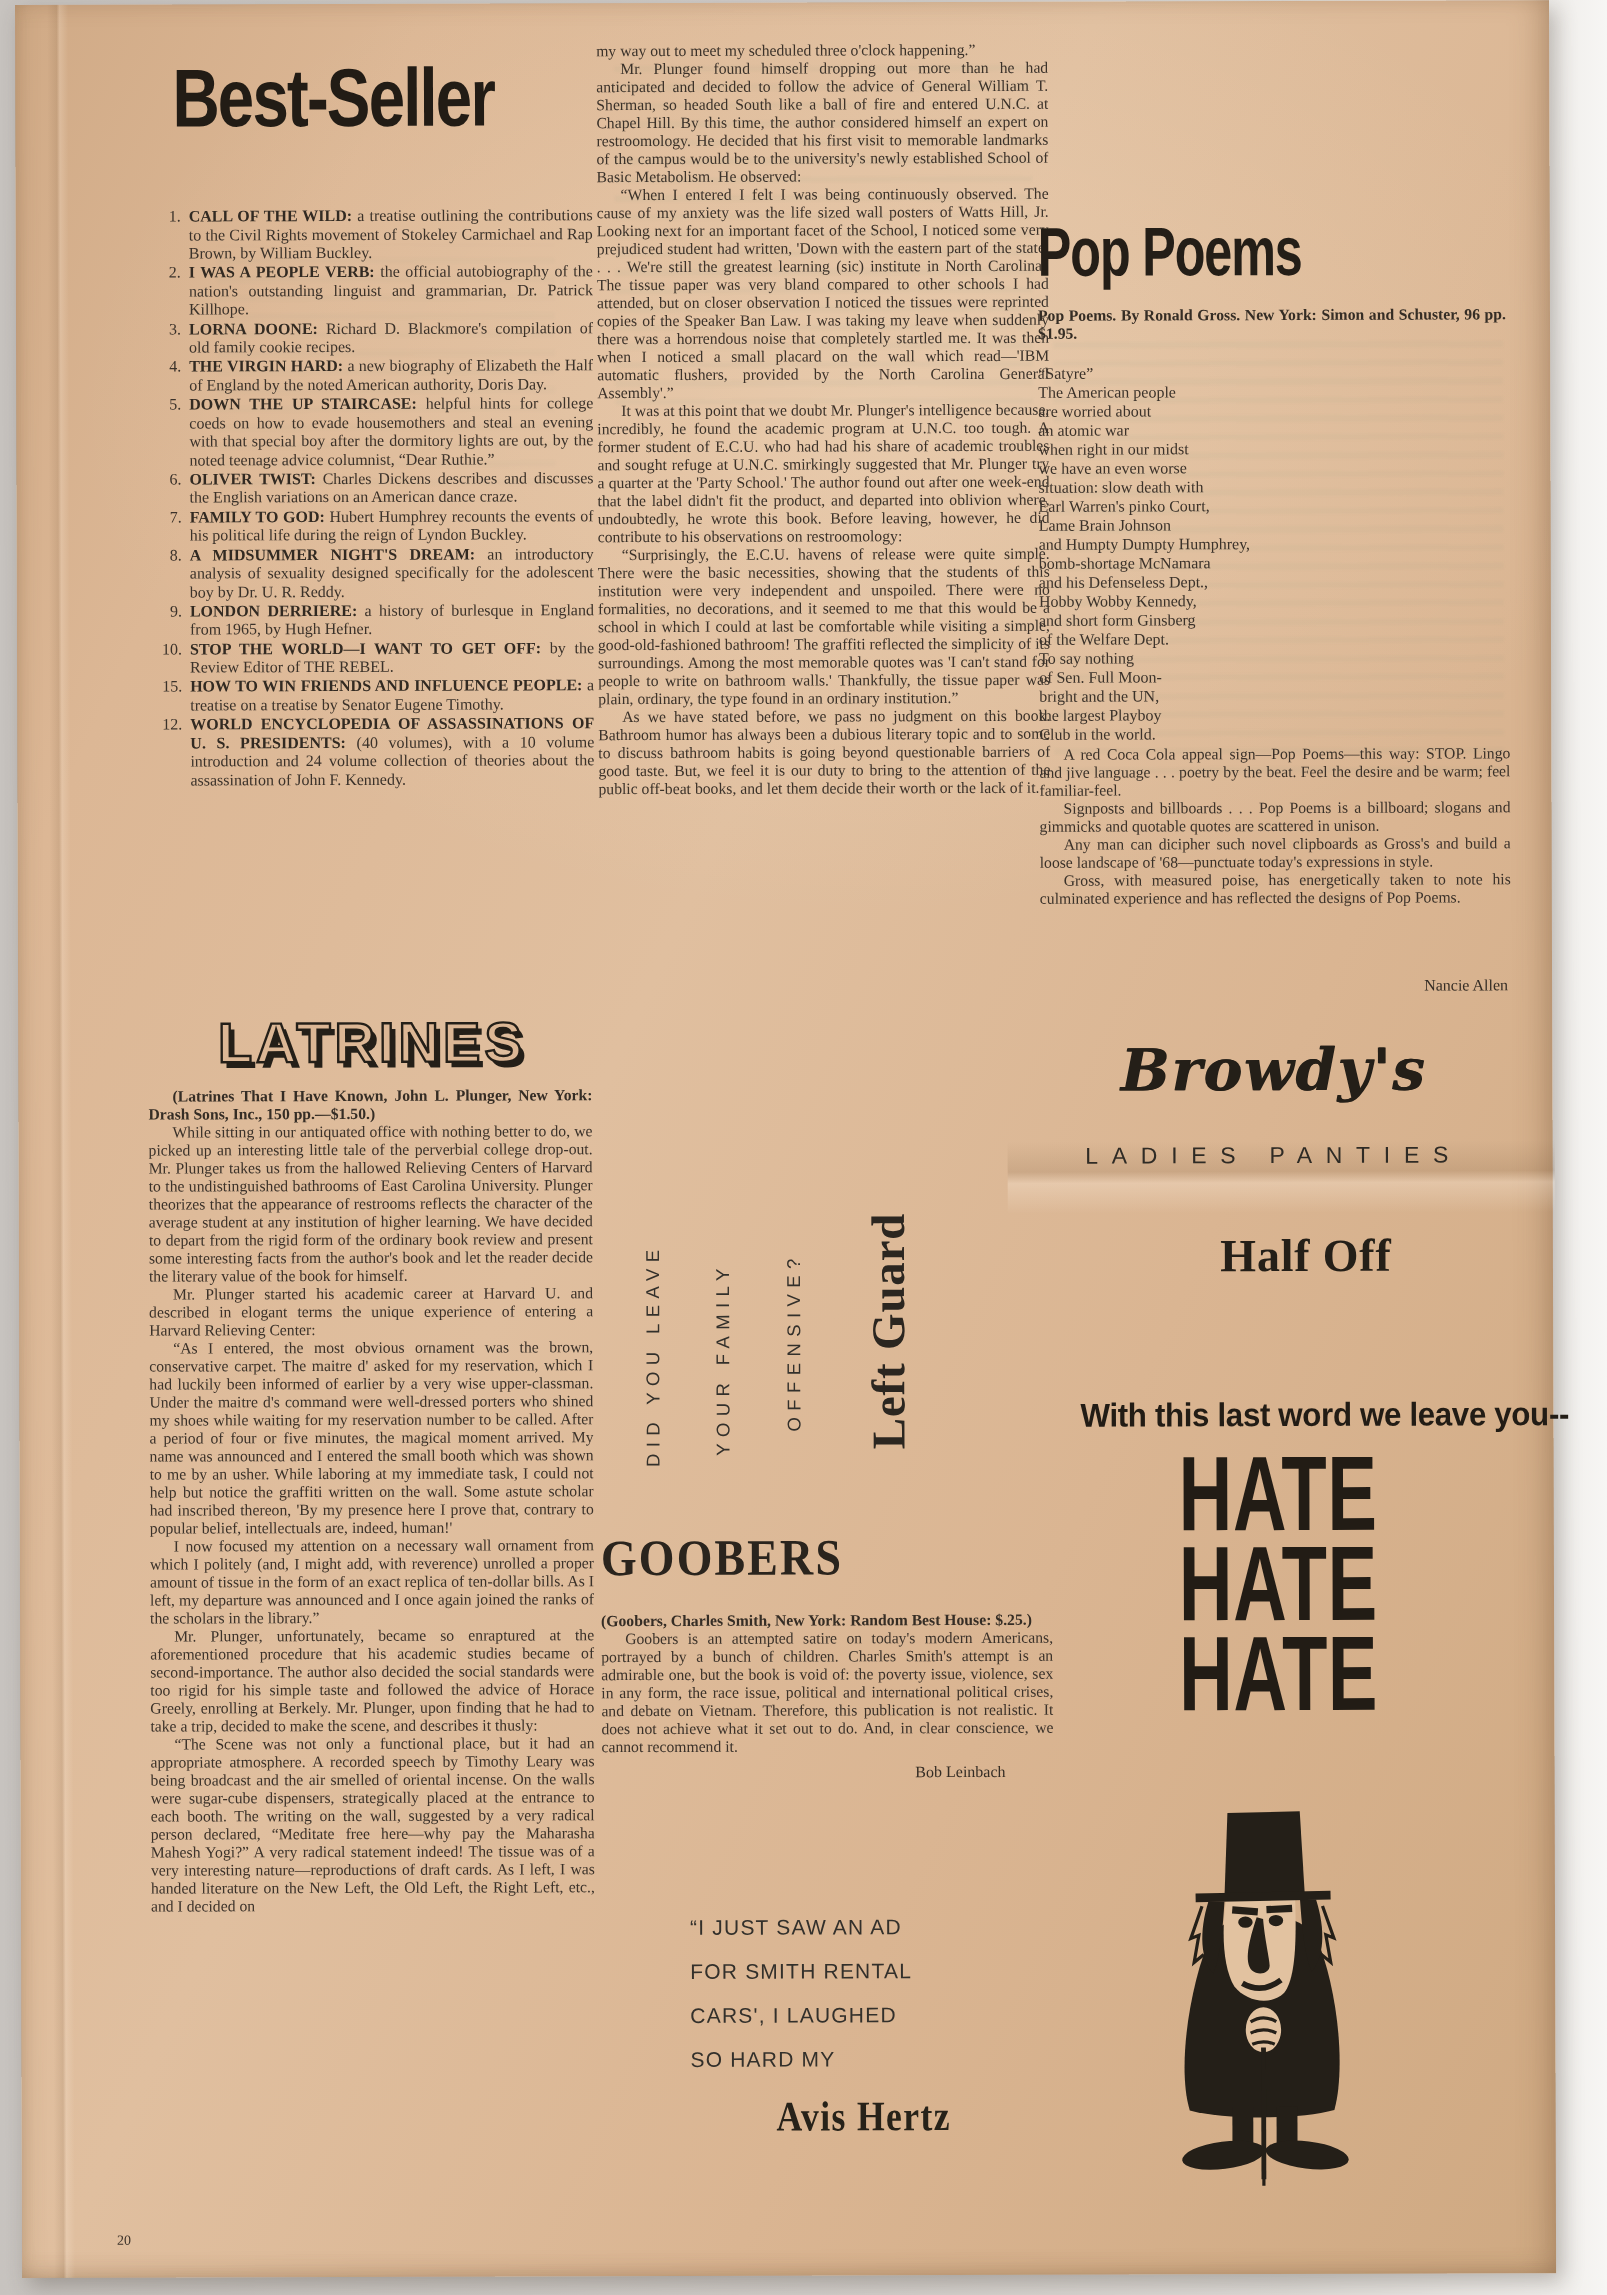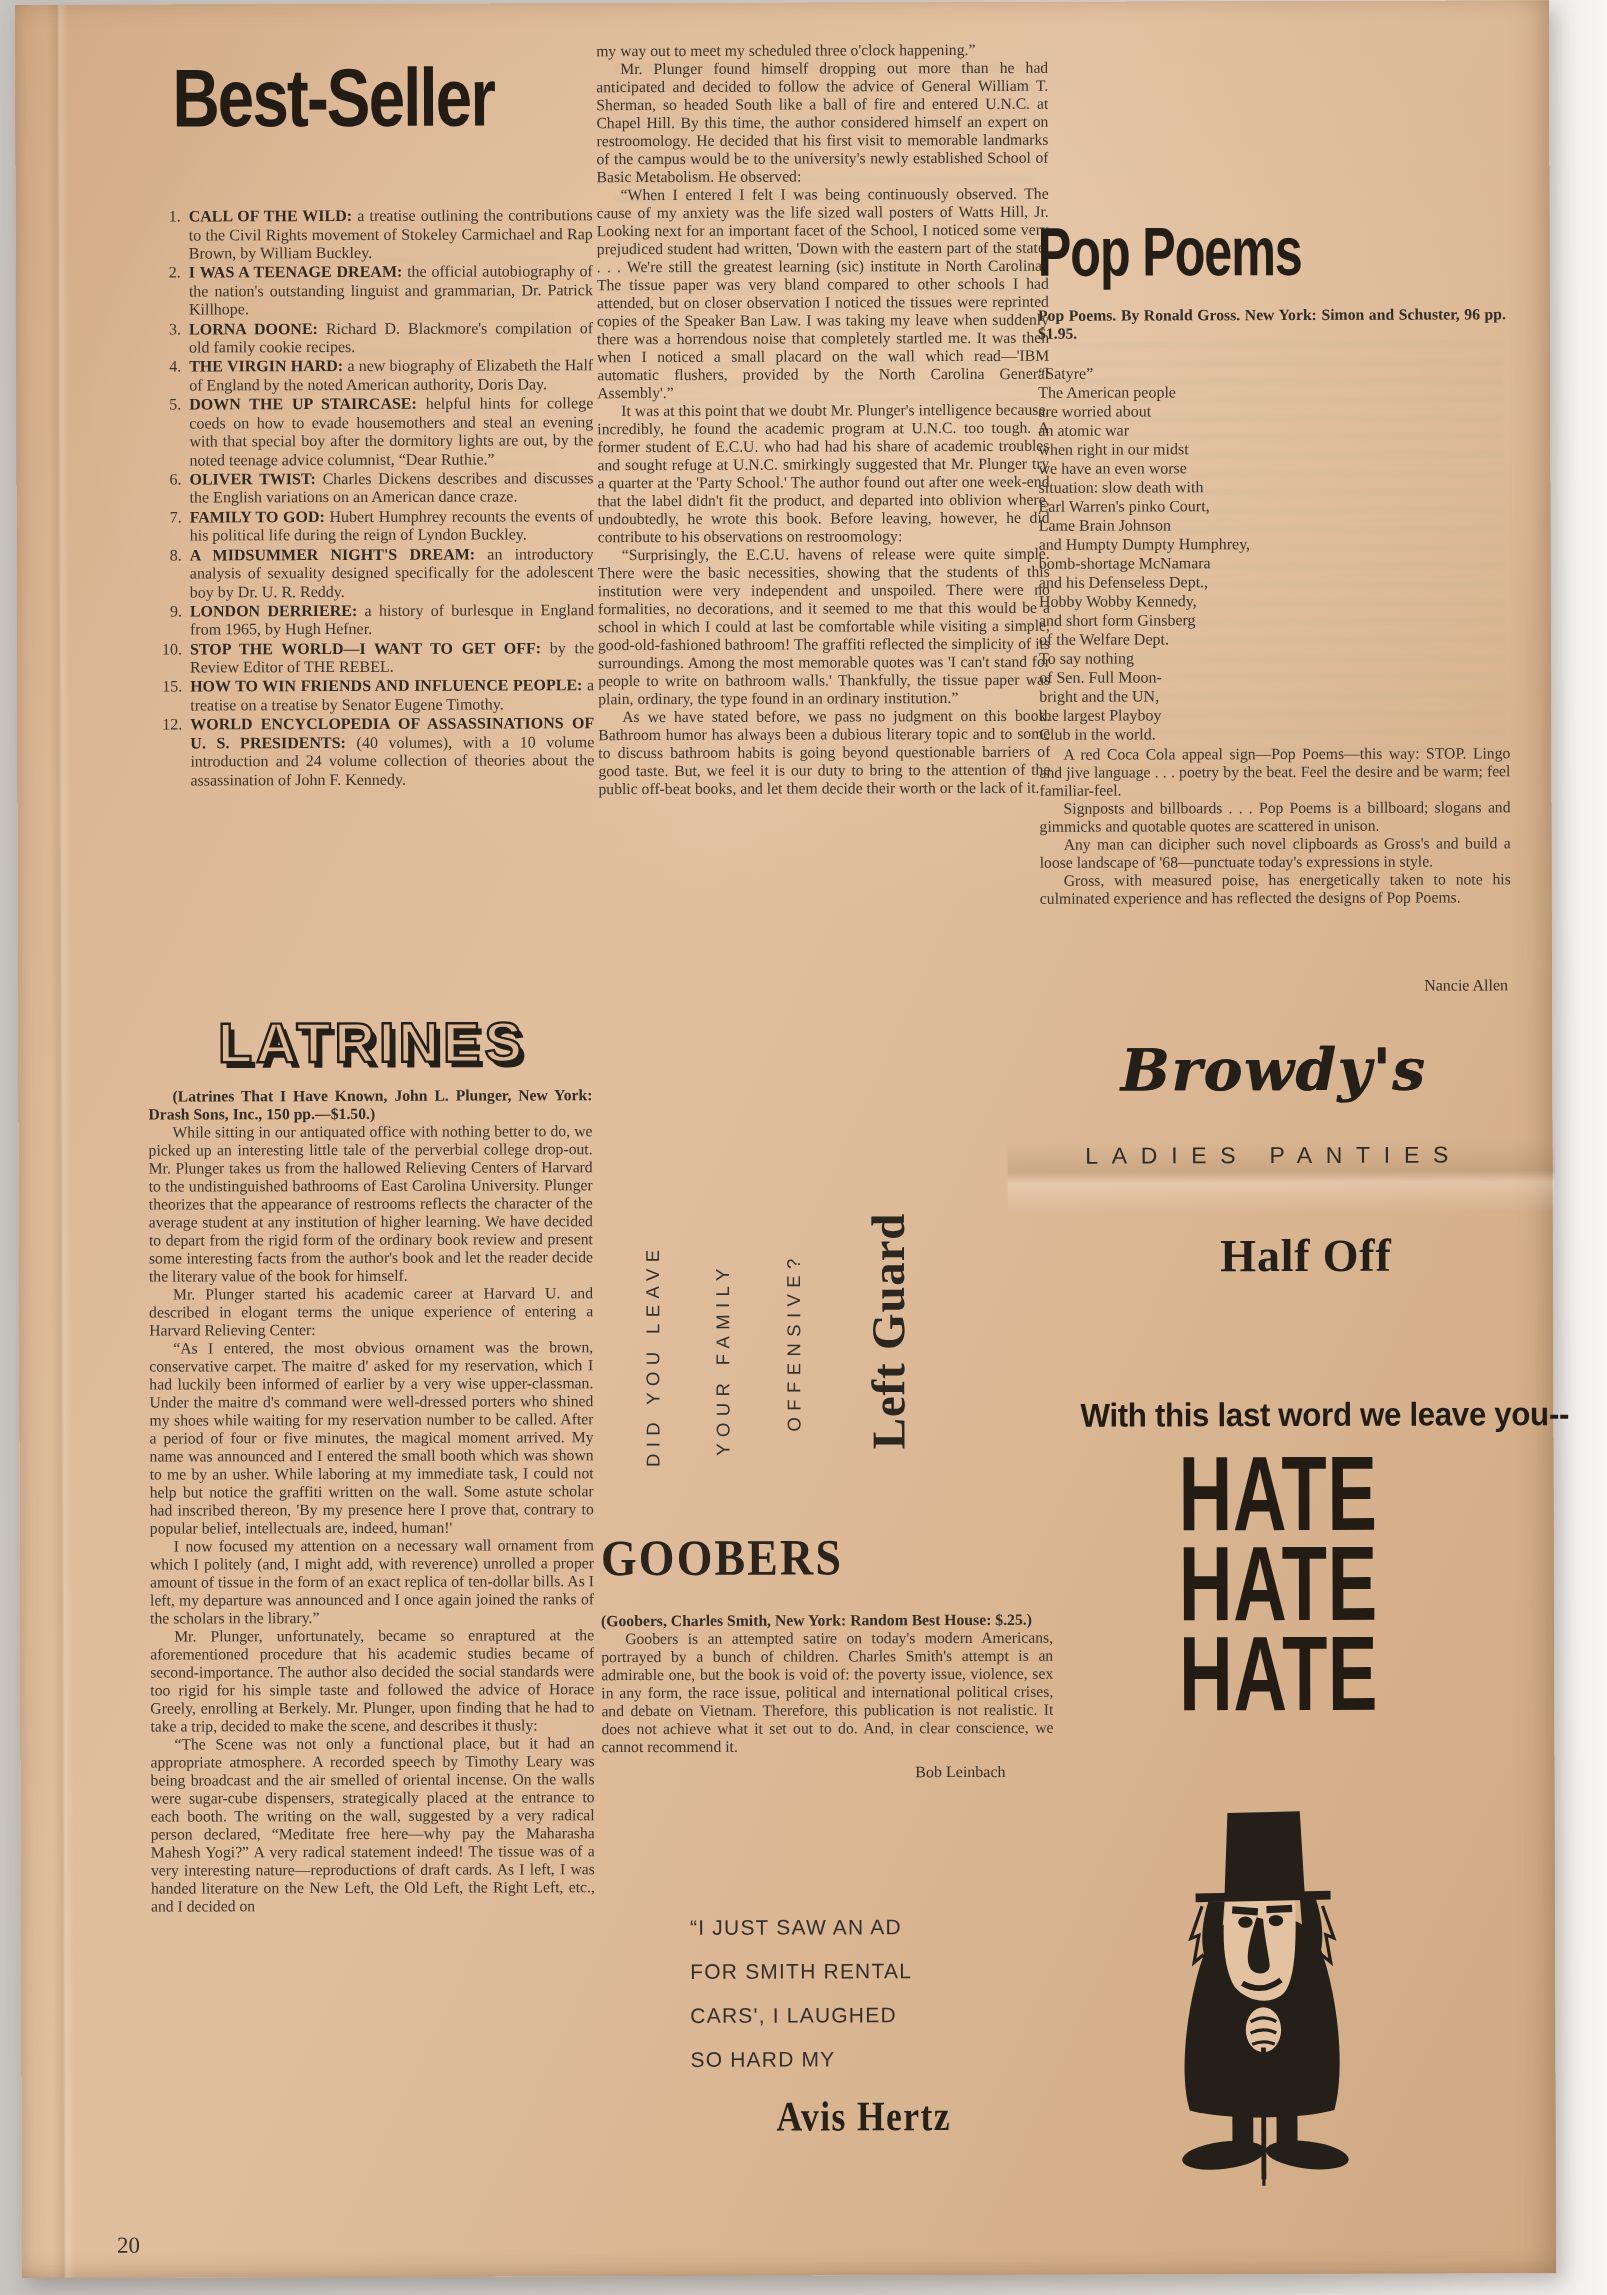--- a/index.html
+++ b/index.html
@@ -38,21 +38,21 @@
   .bs-item{display:flex;margin:0 0 0.8px 0;}
   .bs-num{width:35px;text-align:right;padding-right:8px;flex:none;}
   .bs-text{flex:1;text-align:justify;}
   .bs-text b{color:#322a22;}
 
   .latrines-h{
     font-family:"Liberation Sans",sans-serif;font-weight:900;font-size:56px;letter-spacing:4px;
     color:#dcb795;-webkit-text-stroke:2.4px #241f18;text-shadow:4.8px 5.6px 0 #241f18;
     text-align:center;white-space:nowrap;
   }
-  .pagenum{font-size:23px;color:#3b322a;}
+  .pagenum{font-size:14px;color:#3b322a;}
 
   
   .vrot{
     position:absolute;white-space:nowrap;transform:rotate(-90deg);transform-origin:0 0;
     font-family:"Liberation Sans",sans-serif;color:#33302b;
   }
   .vsmall{font-size:18.5px;letter-spacing:6.4px;}
   .vbrand{font-family:"Liberation Serif",serif;font-weight:bold;font-size:47px;color:#2b2620;letter-spacing:0.8px;}
 
   
@@ -117,21 +117,21 @@
 
   <div class="abs bs-title-h" style="left:157px;top:47px;" data-name="bestseller-title">Best-Seller</div>
 
   <div class="abs bs-list" style="left:130px;top:203px;width:447px;height:804px;overflow:hidden;" data-name="bestseller-list">
       <div class="bs-item" data-name="bestseller-item">
       <span class="bs-num" data-name="item-number">1.</span>
       <span class="bs-text" data-name="item-text"><b class="bs-title" data-name="book-title">CALL OF THE WILD:</b> <span data-name="book-description">a treatise outlining the contributions to the Civil Rights movement of Stokeley Carmichael and Rap Brown, by William Buckley.</span></span>
     </div>
       <div class="bs-item" data-name="bestseller-item">
       <span class="bs-num" data-name="item-number">2.</span>
-      <span class="bs-text" data-name="item-text"><b class="bs-title" data-name="book-title">I WAS A TEENAGE DREAM:</b> <span data-name="book-description">the official autobiography of the nation's outstanding linguist and grammarian, Dr. Patrick Killhope.</span></span>
+      <span class="bs-text" data-name="item-text"><b class="bs-title" data-name="book-title">I WAS A PEOPLE VERB:</b> <span data-name="book-description">the official autobiography of the nation's outstanding linguist and grammarian, Dr. Patrick Killhope.</span></span>
     </div>
       <div class="bs-item" data-name="bestseller-item">
       <span class="bs-num" data-name="item-number">3.</span>
       <span class="bs-text" data-name="item-text"><b class="bs-title" data-name="book-title">LORNA DOONE:</b> <span data-name="book-description">Richard D. Blackmore's compilation of old family cookie recipes.</span></span>
     </div>
       <div class="bs-item" data-name="bestseller-item">
       <span class="bs-num" data-name="item-number">4.</span>
       <span class="bs-text" data-name="item-text"><b class="bs-title" data-name="book-title">THE VIRGIN HARD:</b> <span data-name="book-description">a new biography of Elizabeth the Half of England by the noted American authority, Doris Day.</span></span>
     </div>
       <div class="bs-item" data-name="bestseller-item">

